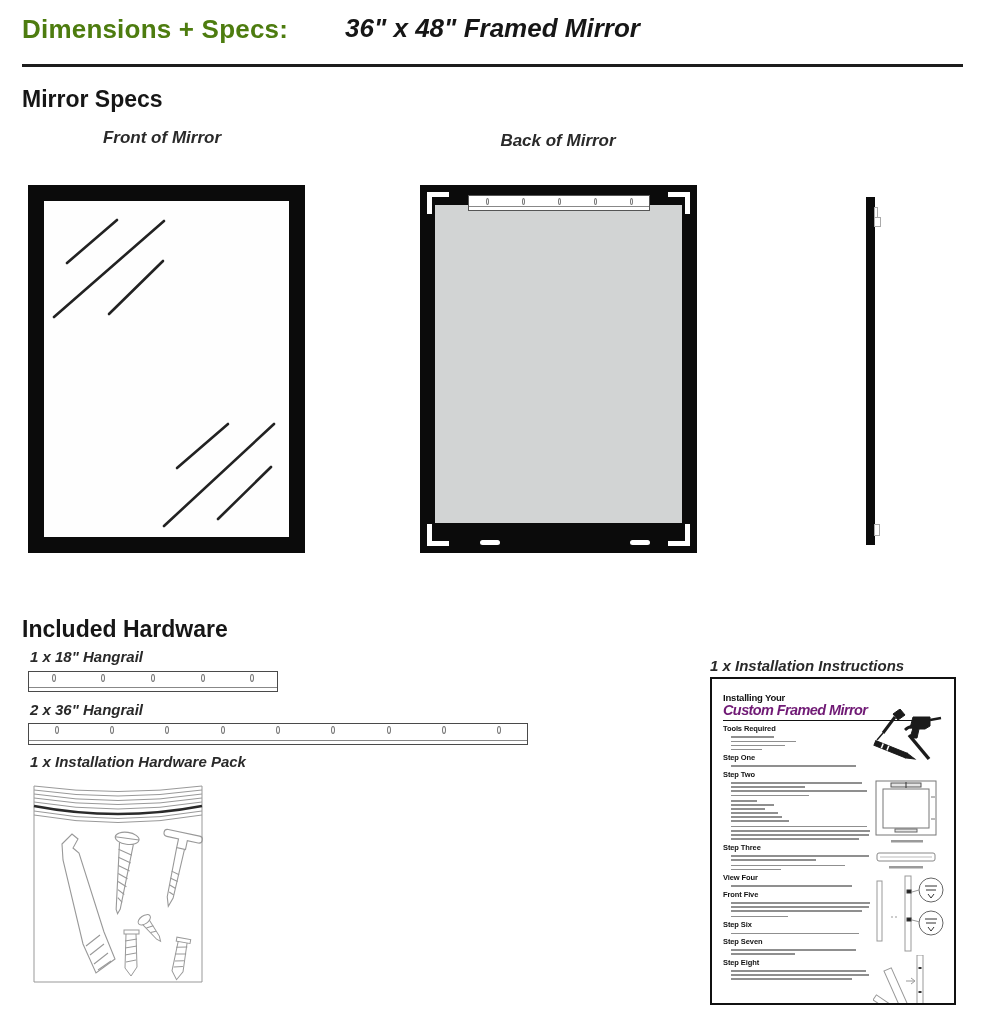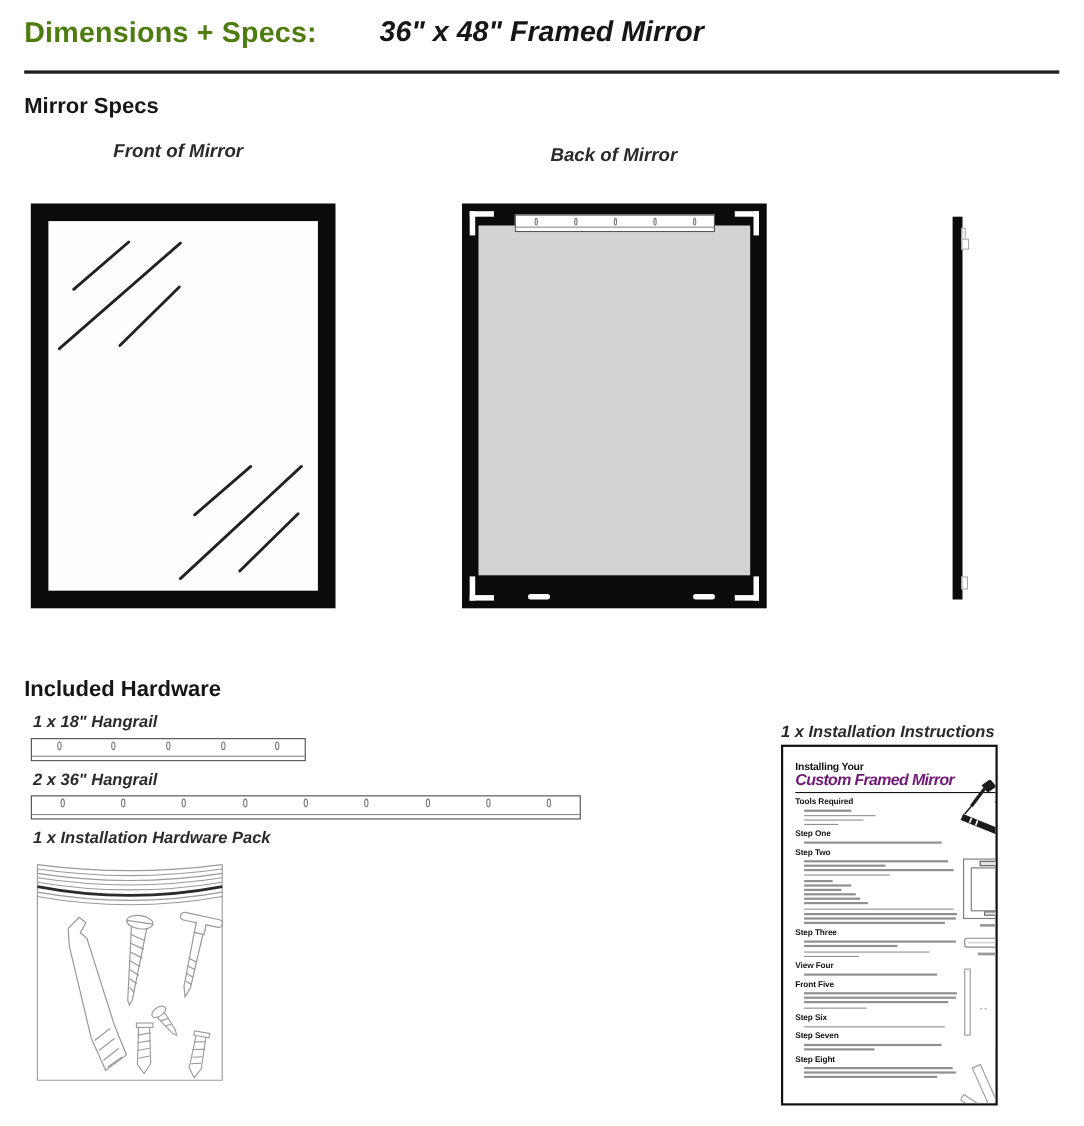--- a/index.html
+++ b/index.html
@@ -3,21 +3,21 @@
 <meta charset="utf-8">
 <style>
   html,body{margin:0;padding:0;background:#fff;}
   #page{position:relative;width:985px;height:1024px;background:#fff;overflow:hidden;
         font-family:"Liberation Sans",sans-serif;color:#1a1a1a;}
   .abs{position:absolute;}
   
   #main-title{left:22px;top:14px;font-size:26px;font-weight:700;letter-spacing:.2px;color:#4d7c0f;}
   #main-subtitle{left:345px;top:13px;font-size:26px;font-style:italic;font-weight:600;color:#161616;}
   #title-rule{left:22px;top:64px;width:941px;height:3px;background:#1d1d1d;}
-  .section-head{font-size:20px;font-weight:700;color:#161616;}
+  .section-head{font-size:23px;font-weight:700;color:#161616;}
   .view-label{font-size:17px;font-weight:700;font-style:italic;color:#2a2a2a;text-align:center;width:220px;}
   
   #front-mirror{left:28px;top:185px;width:277px;height:368px;box-sizing:border-box;
                 border:16px solid #0b0b0b;background:#fefefe;}
   
   #back-mirror{left:420px;top:185px;width:277px;height:368px;background:#0b0b0b;}
   #back-panel{left:15px;top:20px;width:247px;height:318px;background:#d2d4d4;}
   #back-rail{left:48px;top:10px;width:182px;height:16px;background:#fff;border:1px solid #555;box-sizing:border-box;}
   .rail-holes{display:flex;justify-content:space-around;align-items:flex-start;width:100%;height:100%;}
   .hole{width:4px;height:8px;border:1px solid #777;border-radius:50%;margin-top:2px;background:#fff;box-sizing:border-box;}
@@ -29,21 +29,21 @@
   .br-bl{left:7px;bottom:7px;border-bottom:5px solid #fff;border-left:5px solid #fff;}
   .br-br{right:7px;bottom:7px;border-bottom:5px solid #fff;border-right:5px solid #fff;}
   .bumper{height:5px;width:20px;background:#fff;border-radius:3px;bottom:8px;}
   
   #side-bar{left:866px;top:197px;width:9px;height:348px;background:#0b0b0b;}
   .hookpart{box-sizing:border-box;border:1px solid #aaa;background:#fff;}
   
   .hw-label{font-size:15px;font-weight:700;font-style:italic;color:#2a2a2a;}
   .rail{background:#fff;border:1px solid #4a4a4a;box-sizing:border-box;}
   
-  #instr-card{left:710px;top:677px;width:197px;height:328px;box-sizing:border-box;
+  #instr-card{left:710px;top:677px;width:246px;height:328px;box-sizing:border-box;
               border:2px solid #111;background:#fff;overflow:hidden;}
   #card-inner{position:absolute;left:11px;top:14px;right:8px;bottom:6px;}
   #card-title1{font-size:9.5px;font-weight:700;letter-spacing:-.2px;color:#111;line-height:1.05;}
   #card-title2{font-size:14.5px;font-weight:800;letter-spacing:-.6px;color:#701a75;line-height:1.05;font-style:italic;}
   #card-underline{width:192px;height:0;border-bottom:1.5px solid #111;margin-top:2px;}
   #card-sections{width:150px;margin-top:1px;}
   .c-head{font-size:7.5px;font-weight:700;letter-spacing:-.1px;color:#111;margin:4px 0 2px 0;line-height:1.1;}
   .c-block{margin:3px 0 4px 8px;}
   .c-line{height:1.5px;background:#8f8f8f;margin-top:2.6px;}
   .card-art{position:absolute;}

